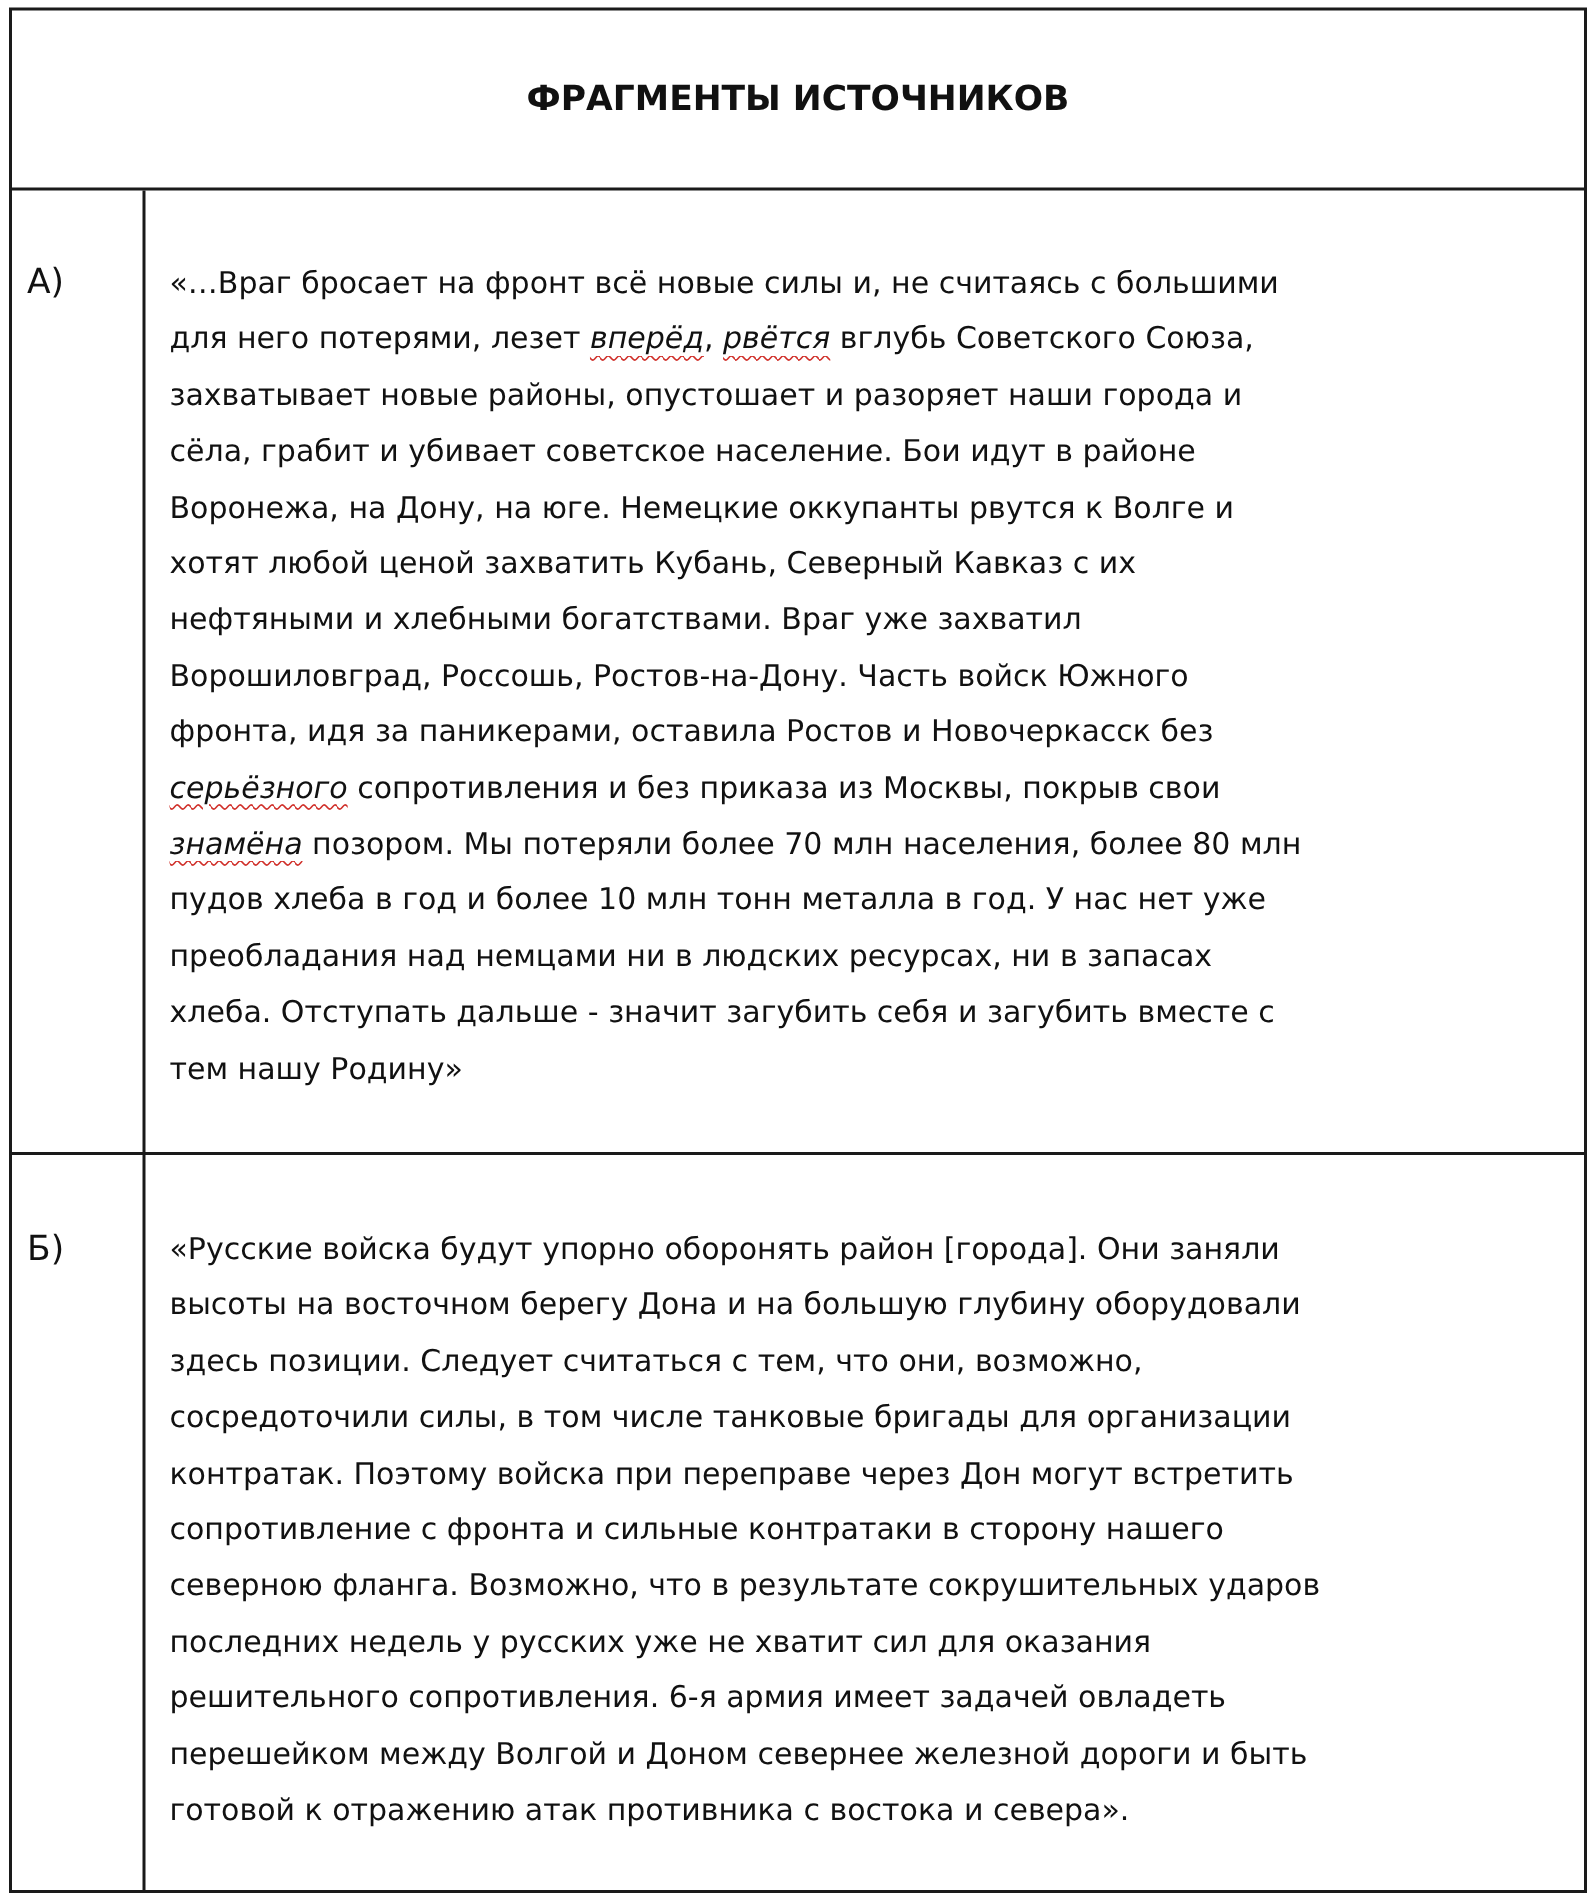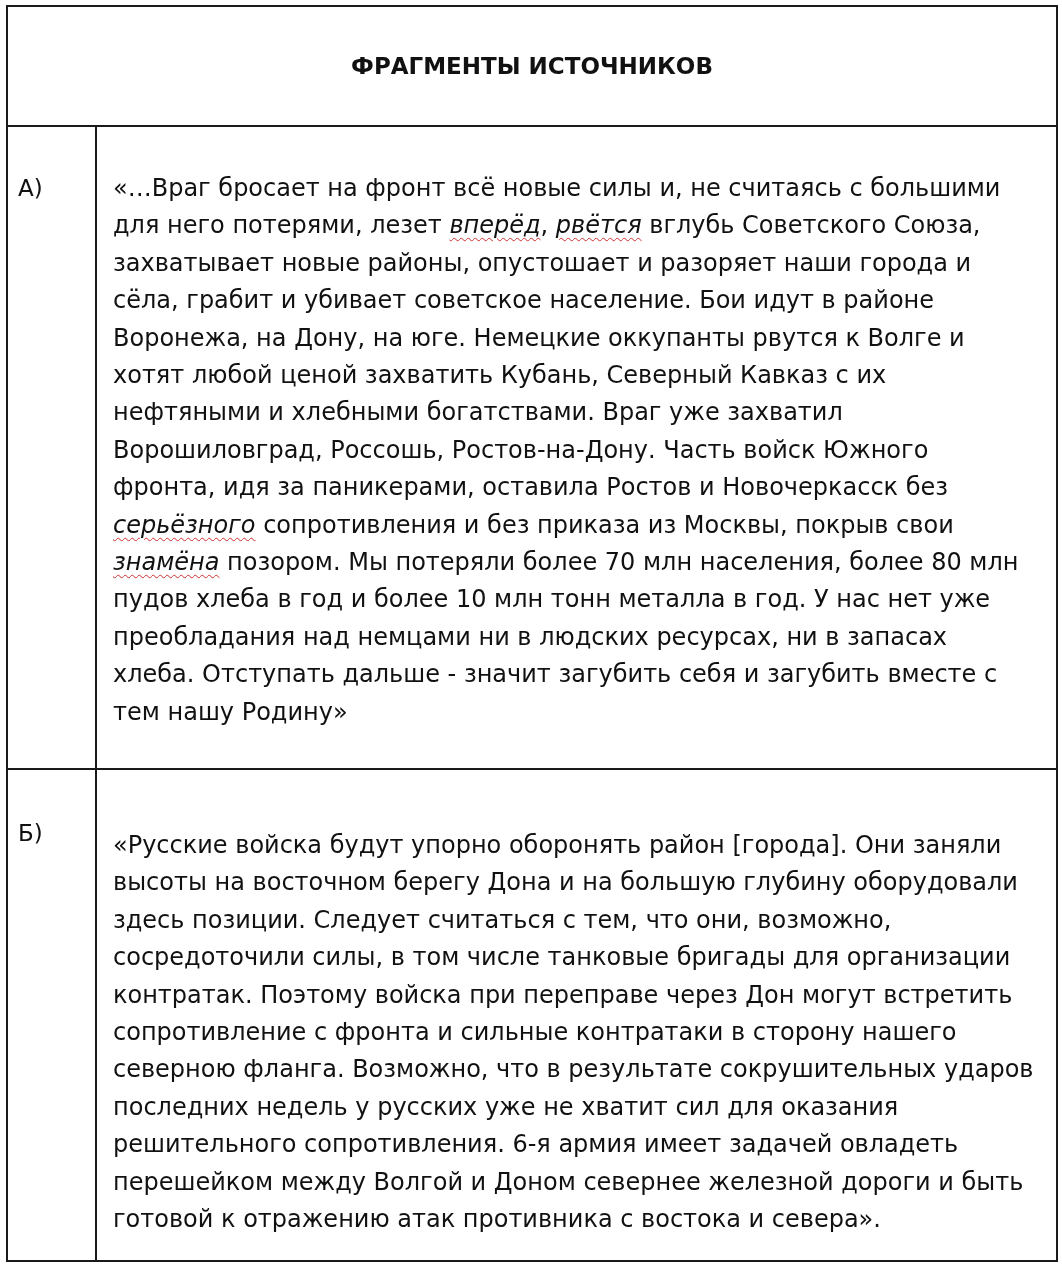--- a/index.html
+++ b/index.html
@@ -70,27 +70,27 @@
       position: absolute;
       left: 89px;
       right: 0;
       top: 0;
       bottom: 0;
     }
     .quote {
       position: absolute;
       left: 16px;
       right: 14px;
-      font-size: 24px;
+      font-size: 20px;
       line-height: 37.4px;
       margin: 0;
       word-spacing: 0px;
     }
     .row-a .quote { top: 43px; }
-    .row-b .quote { top: 57px; }
+    .row-b .quote { top: 44px; }
     .spell {
       text-decoration: underline wavy #d0302a;
       text-decoration-thickness: 1px;
       text-underline-offset: 4px;
       font-style: italic;
     }
   </style>
 </head>
 <body>
 

